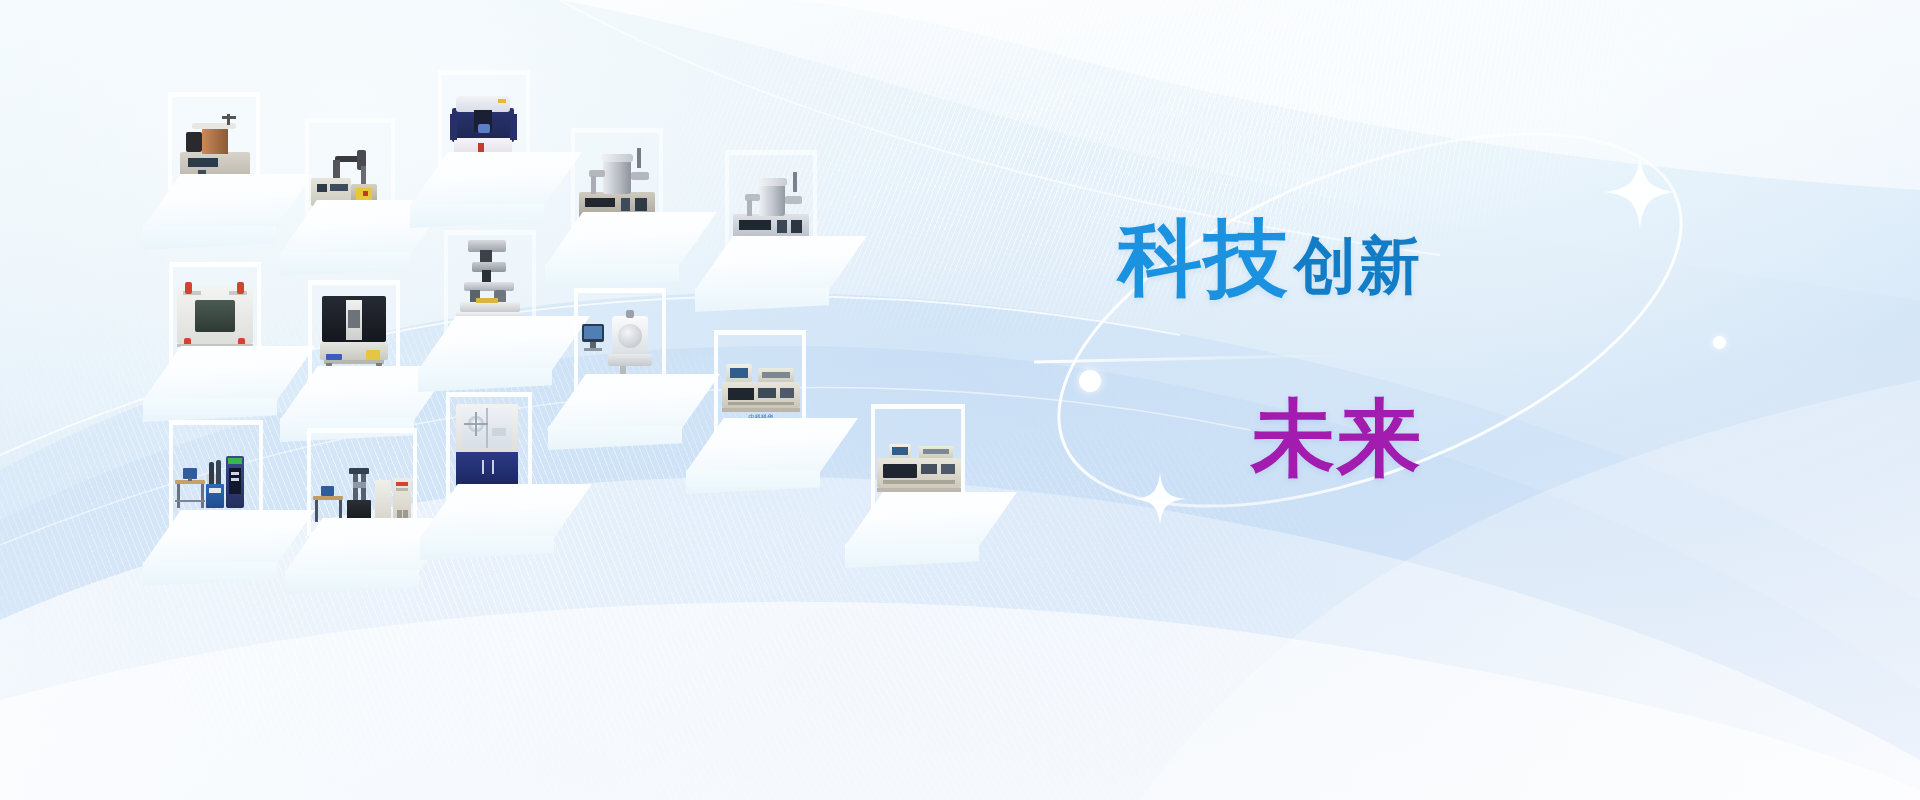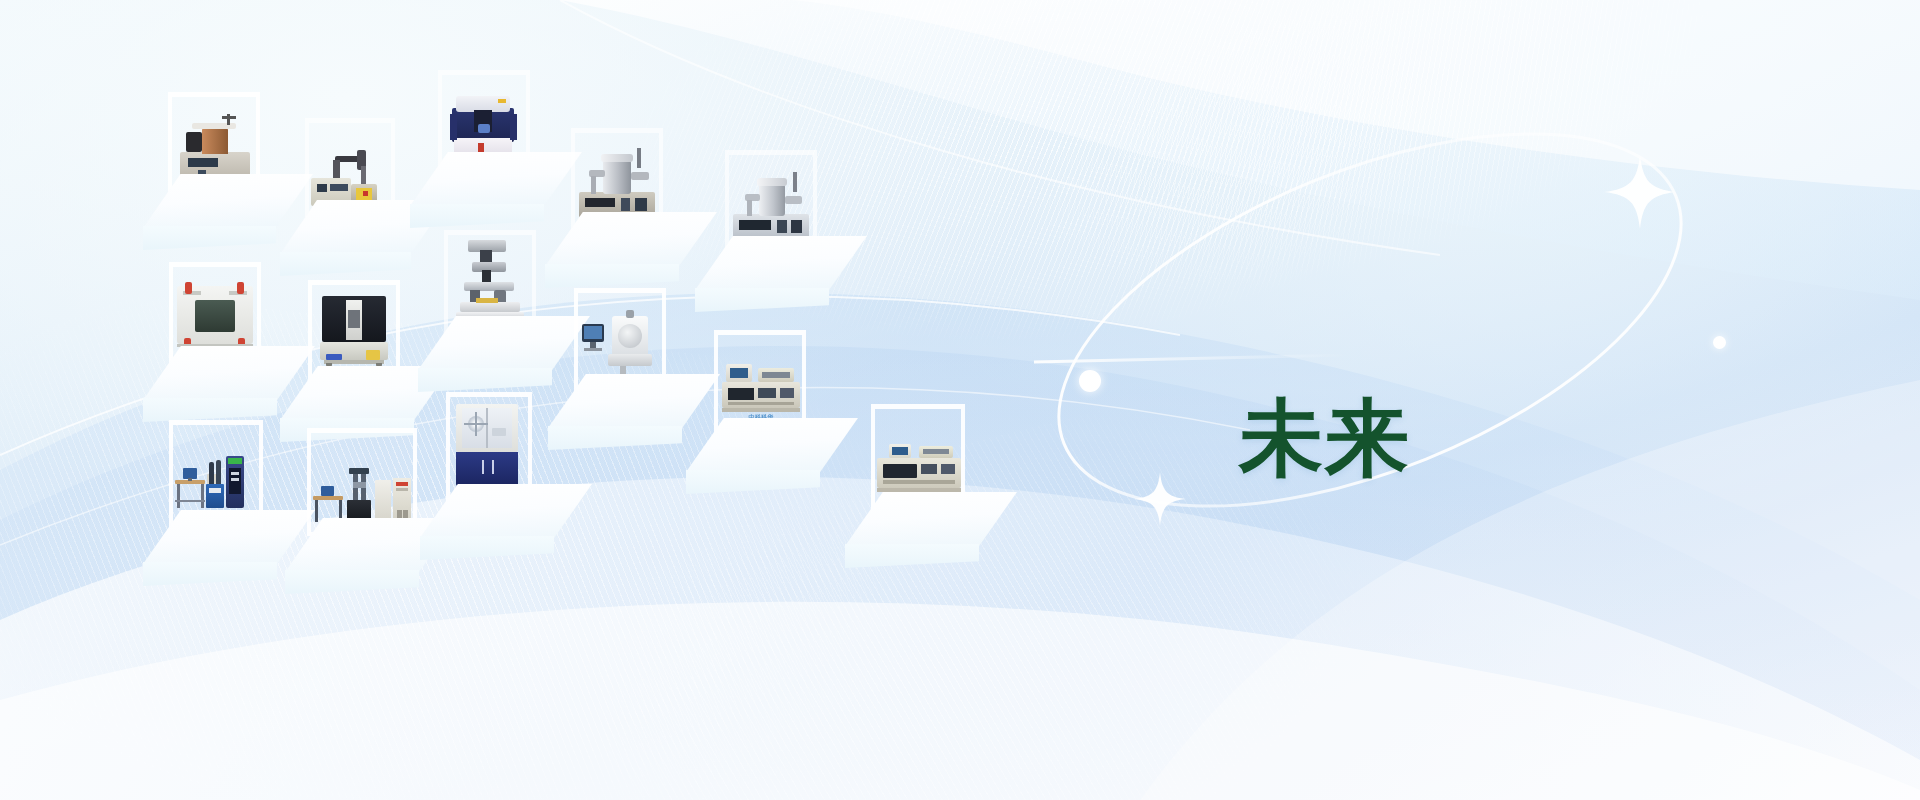--- a/index.html
+++ b/index.html
@@ -547,18 +547,22 @@
     <svg width="72" height="74" viewBox="0 0 72 74">
       <path d="M36 0 C39 26 46 34 72 37 C46 40 39 48 36 74 C33 48 26 40 0 37 C26 34 33 26 36 0 Z" fill="#ffffff" opacity=".95"></path>
     </svg>
   </div>
   <div class="spark" style="left:1134px;top:472px;">
     <svg width="52" height="54" viewBox="0 0 52 54">
       <path d="M26 0 C28 19 33 25 52 27 C33 29 28 35 26 54 C24 35 19 29 0 27 C19 25 24 19 26 0 Z" fill="#ffffff" opacity=".95"></path>
     </svg>
   </div>
 
+  <div class="hl-row" style="left:1118px;top:216px;">
+    <span class="headline hl-big" style="position:static;">科技</span>
+    <span class="headline hl-mid" style="position:static;margin-left:4px;color:#127cc7;">创新</span>
+  </div>
 
   <div class="hl-row" style="left:1235px;top:396px;">
-    <span class="headline hl-big" style="position:static;margin-left:4px;color:#14532d;">未来</span>
+    <span class="headline hl-big" style="position:static;margin-left:16px;color:#a21caf;">未来</span>
   </div>
 
 </div>
 
 </body></html>

